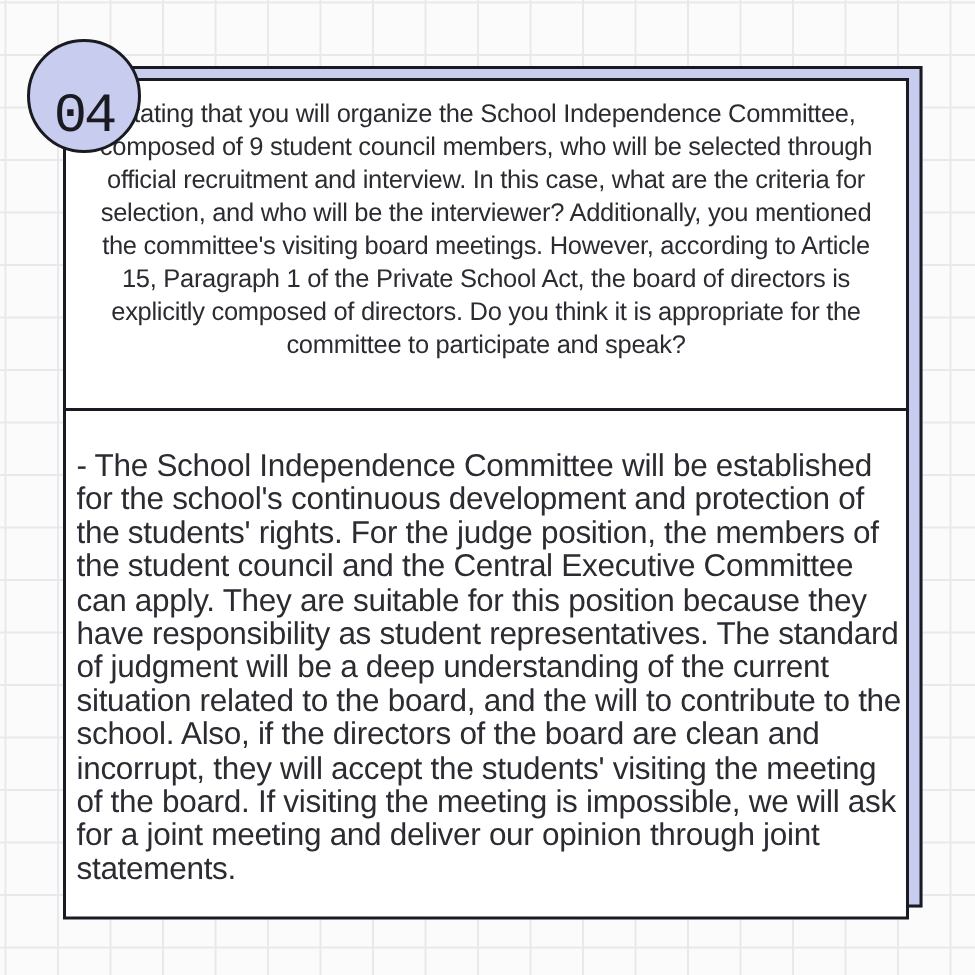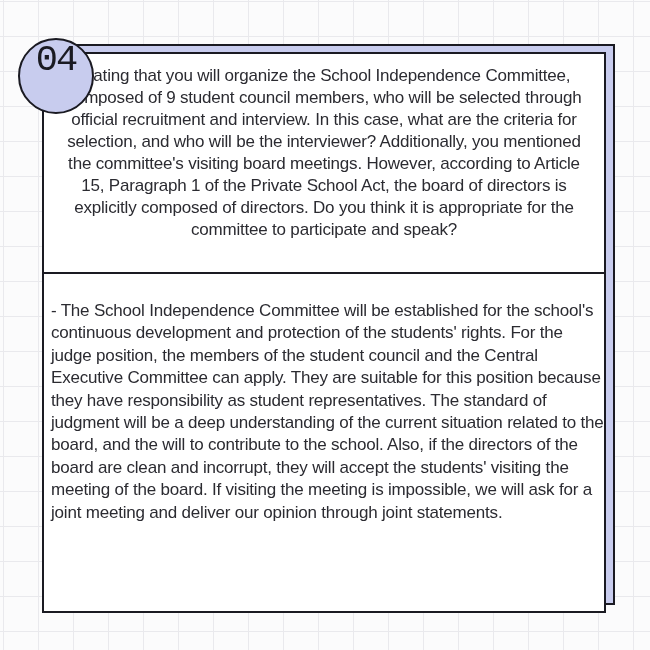--- a/index.html
+++ b/index.html
@@ -62,38 +62,38 @@
     line-height: 22px;
     letter-spacing: -0.2px;
   }
 
   .answer-section {
     flex: 1;
   }
   .answer-text {
     padding: 26px 0 0 7px;
     text-align: left;
-    font-size: 17px;
+    font-size: 21px;
     line-height: 22.4px;
     letter-spacing: -0.2px;
   }
 
   
   .number-badge {
     position: absolute;
     left: 18px;
-    top: 38px;
+    top: 26px;
     width: 76px;
     height: 76px;
     border-radius: 50%;
     background: #c8ccee;
     border: 2.5px solid #1a1a22;
     box-sizing: border-box;
     display: flex;
-    align-items: flex-start;
+    align-items: flex-end;
     justify-content: center;
     z-index: 3;
   }
   .number-badge .num {
     font-family: "Liberation Mono", "DejaVu Sans Mono", monospace;
     font-size: 37px;
     font-weight: 400;
     color: #1a1a22;
     letter-spacing: -2px;
     transform: translateY(-1px);

